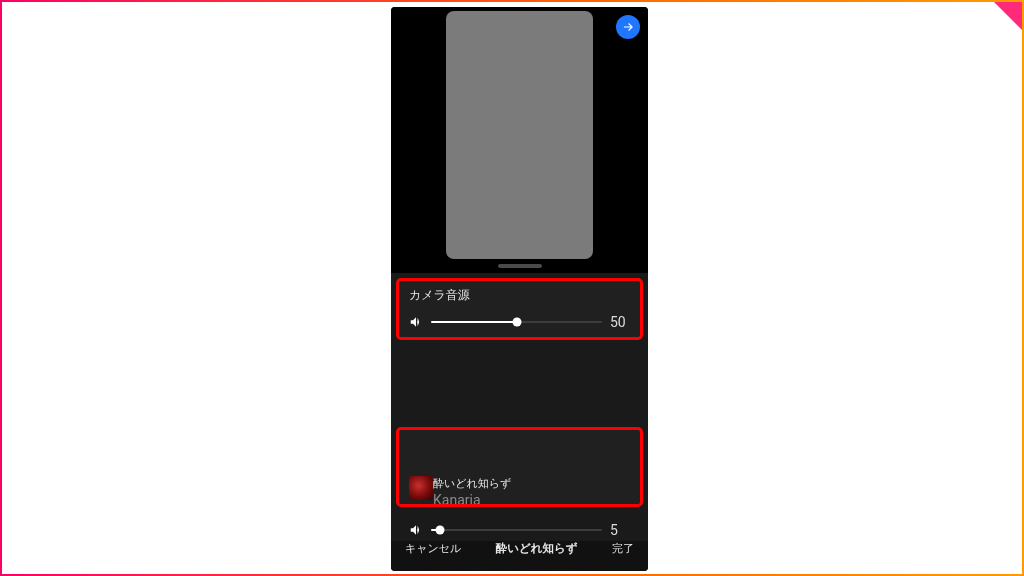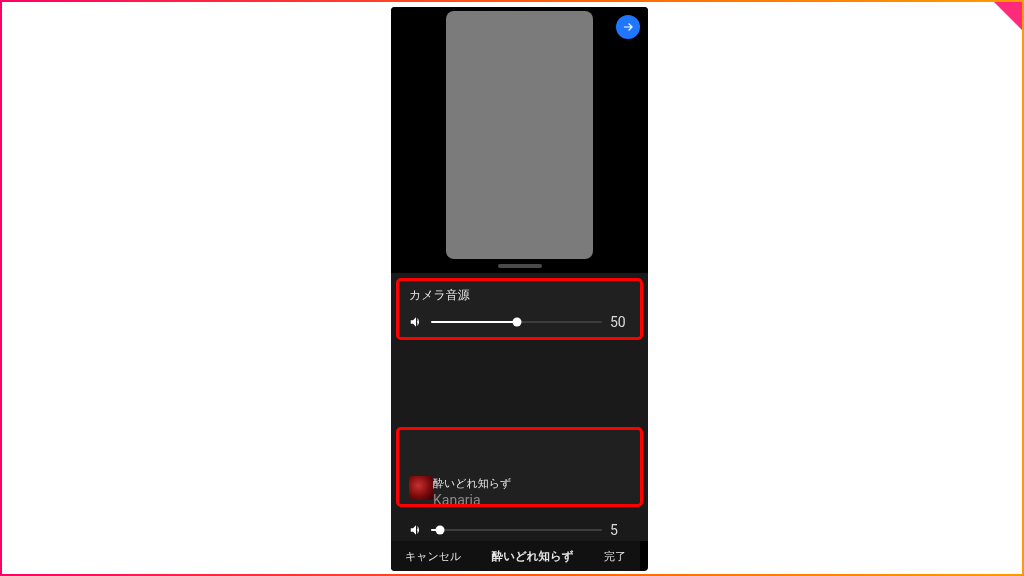--- a/index.html
+++ b/index.html
@@ -74,23 +74,23 @@
   .s-val { width:20px; text-align:left; font-size:14px; color:#dcdcdc; }
   .music-head { display:flex; align-items:flex-start; gap:0;margin-top:40px; }
   .cover {
     width:24px; height:24px; border-radius:3px;
     background: radial-gradient(circle at 40% 40%, #c83030 0%, #7a0a0a 55%, #2b0404 100%);
     flex:0 0 24px;
   }
   .m-title { font-size:11px; color:#eaeaea; }
   .m-artist { font-size:14px; color:#8a8a8a; margin-top:1px; }
   .toolbar {
-    position:absolute; left:0; right:8px; bottom:0; height:30px;
+    position:absolute; left:0; right:0; bottom:0; height:30px;
     background:#111;
-    display:flex; align-items:center; justify-content:space-between;
+    display:flex; justify-content:space-between;
     padding:0 14px;
     color:#e6e6e6;
     font-size:11px;
   }
   .toolbar .center { font-weight:700; font-size:11.5px; }
 </style>
 </head>
 <body>
 
 <div class="canvas">

